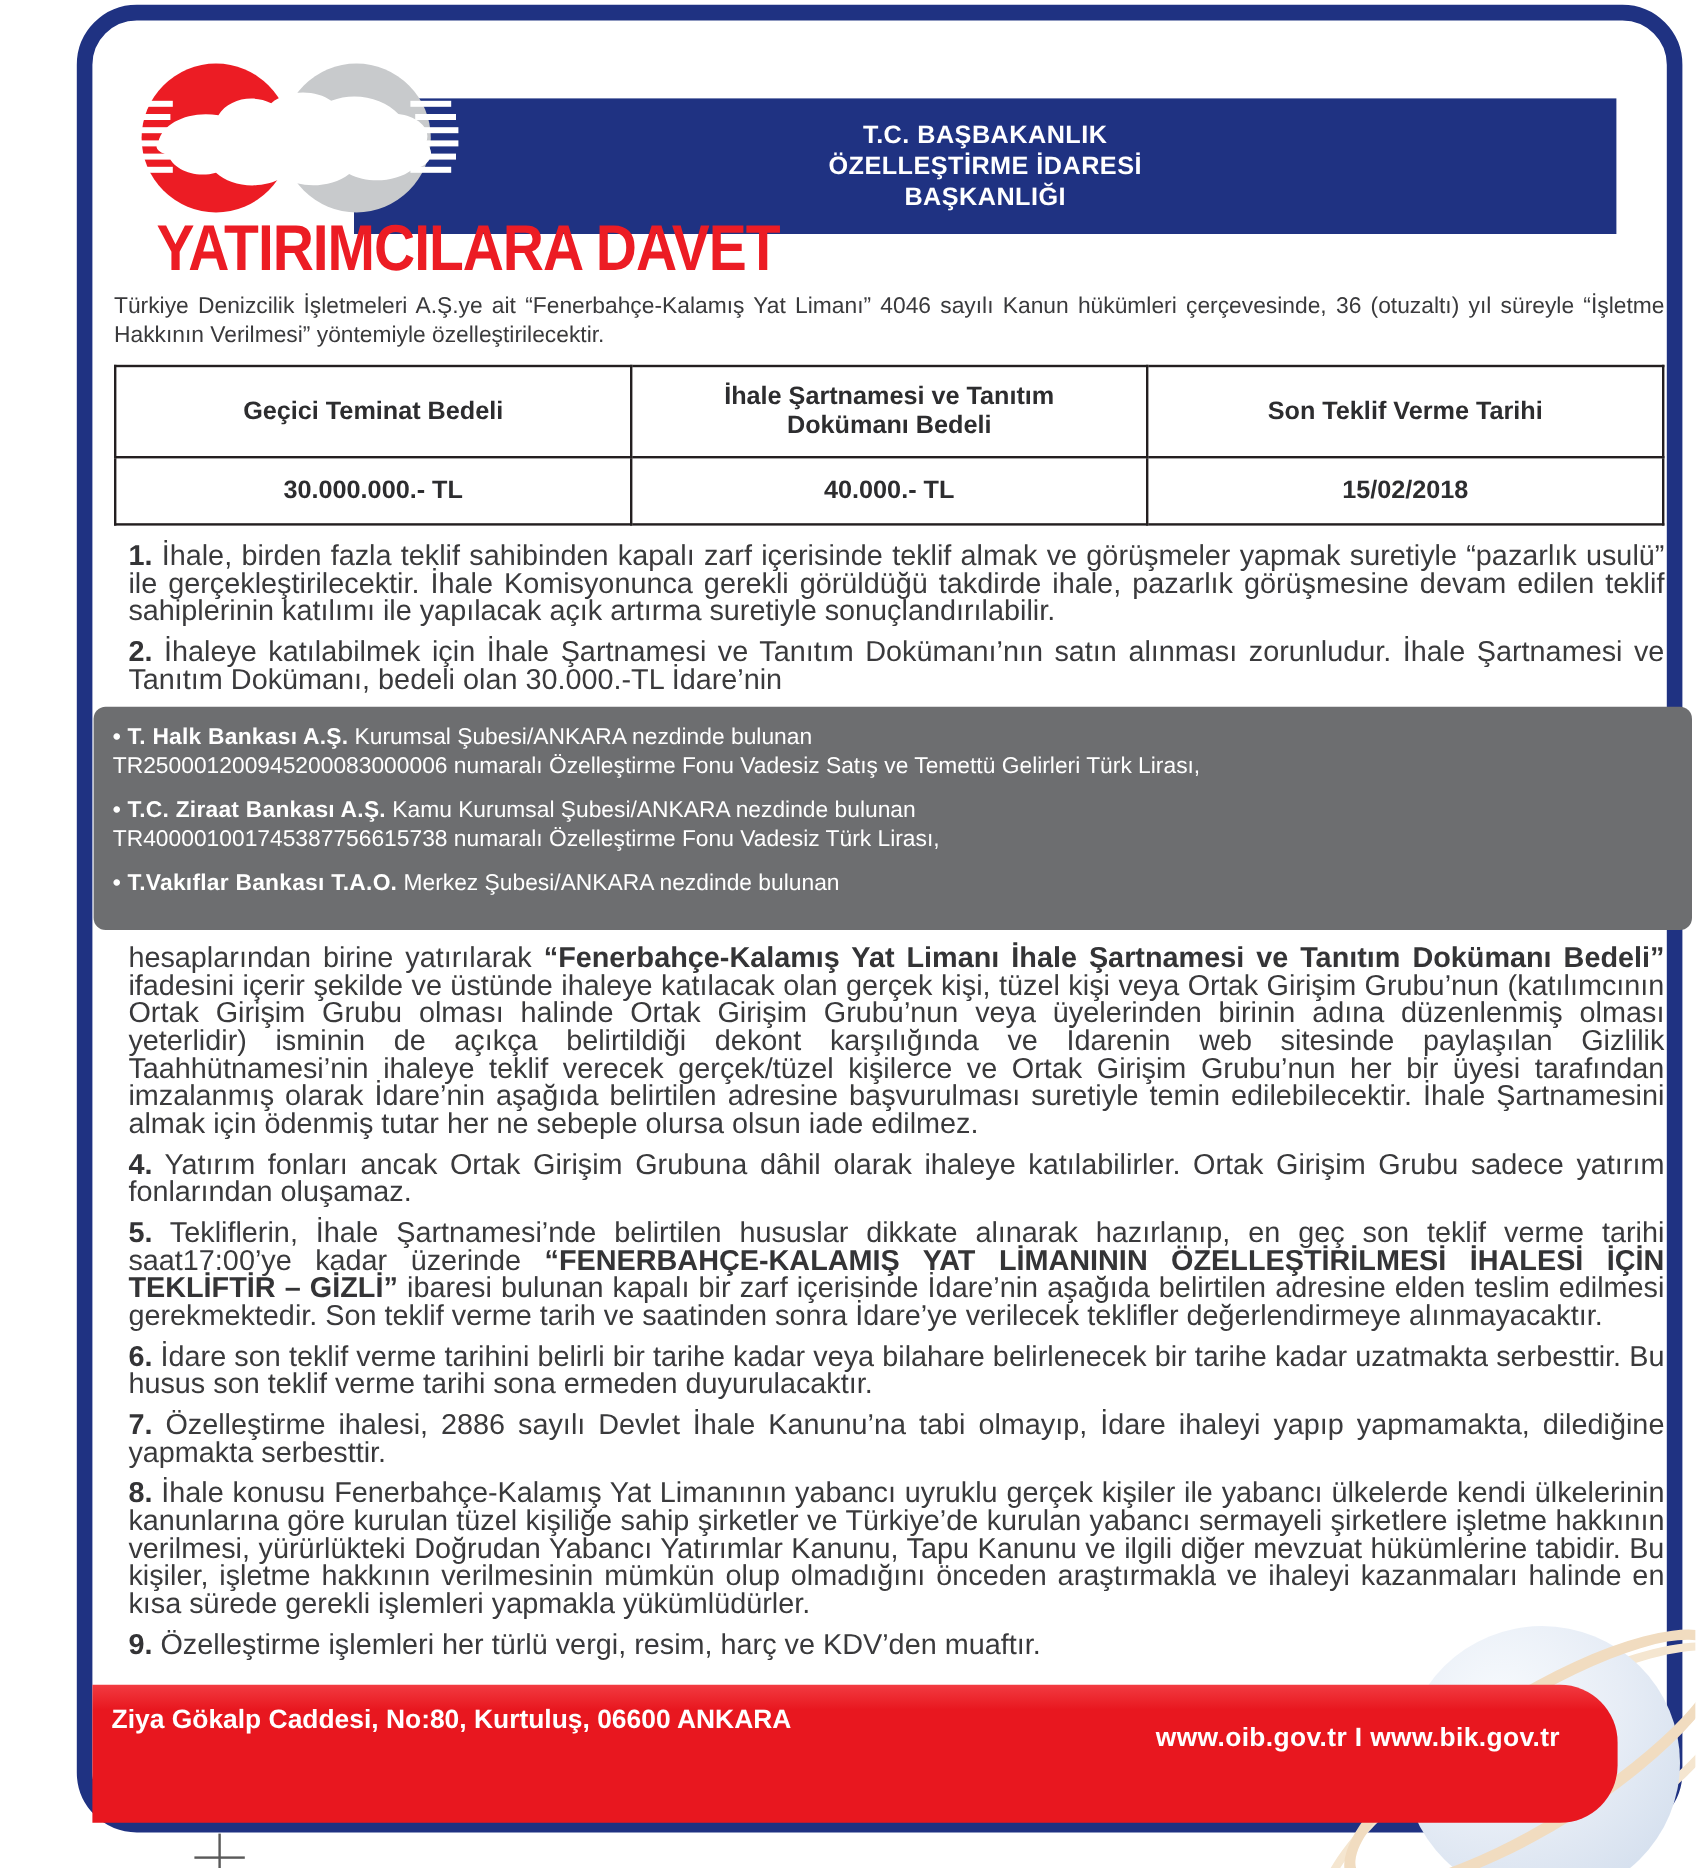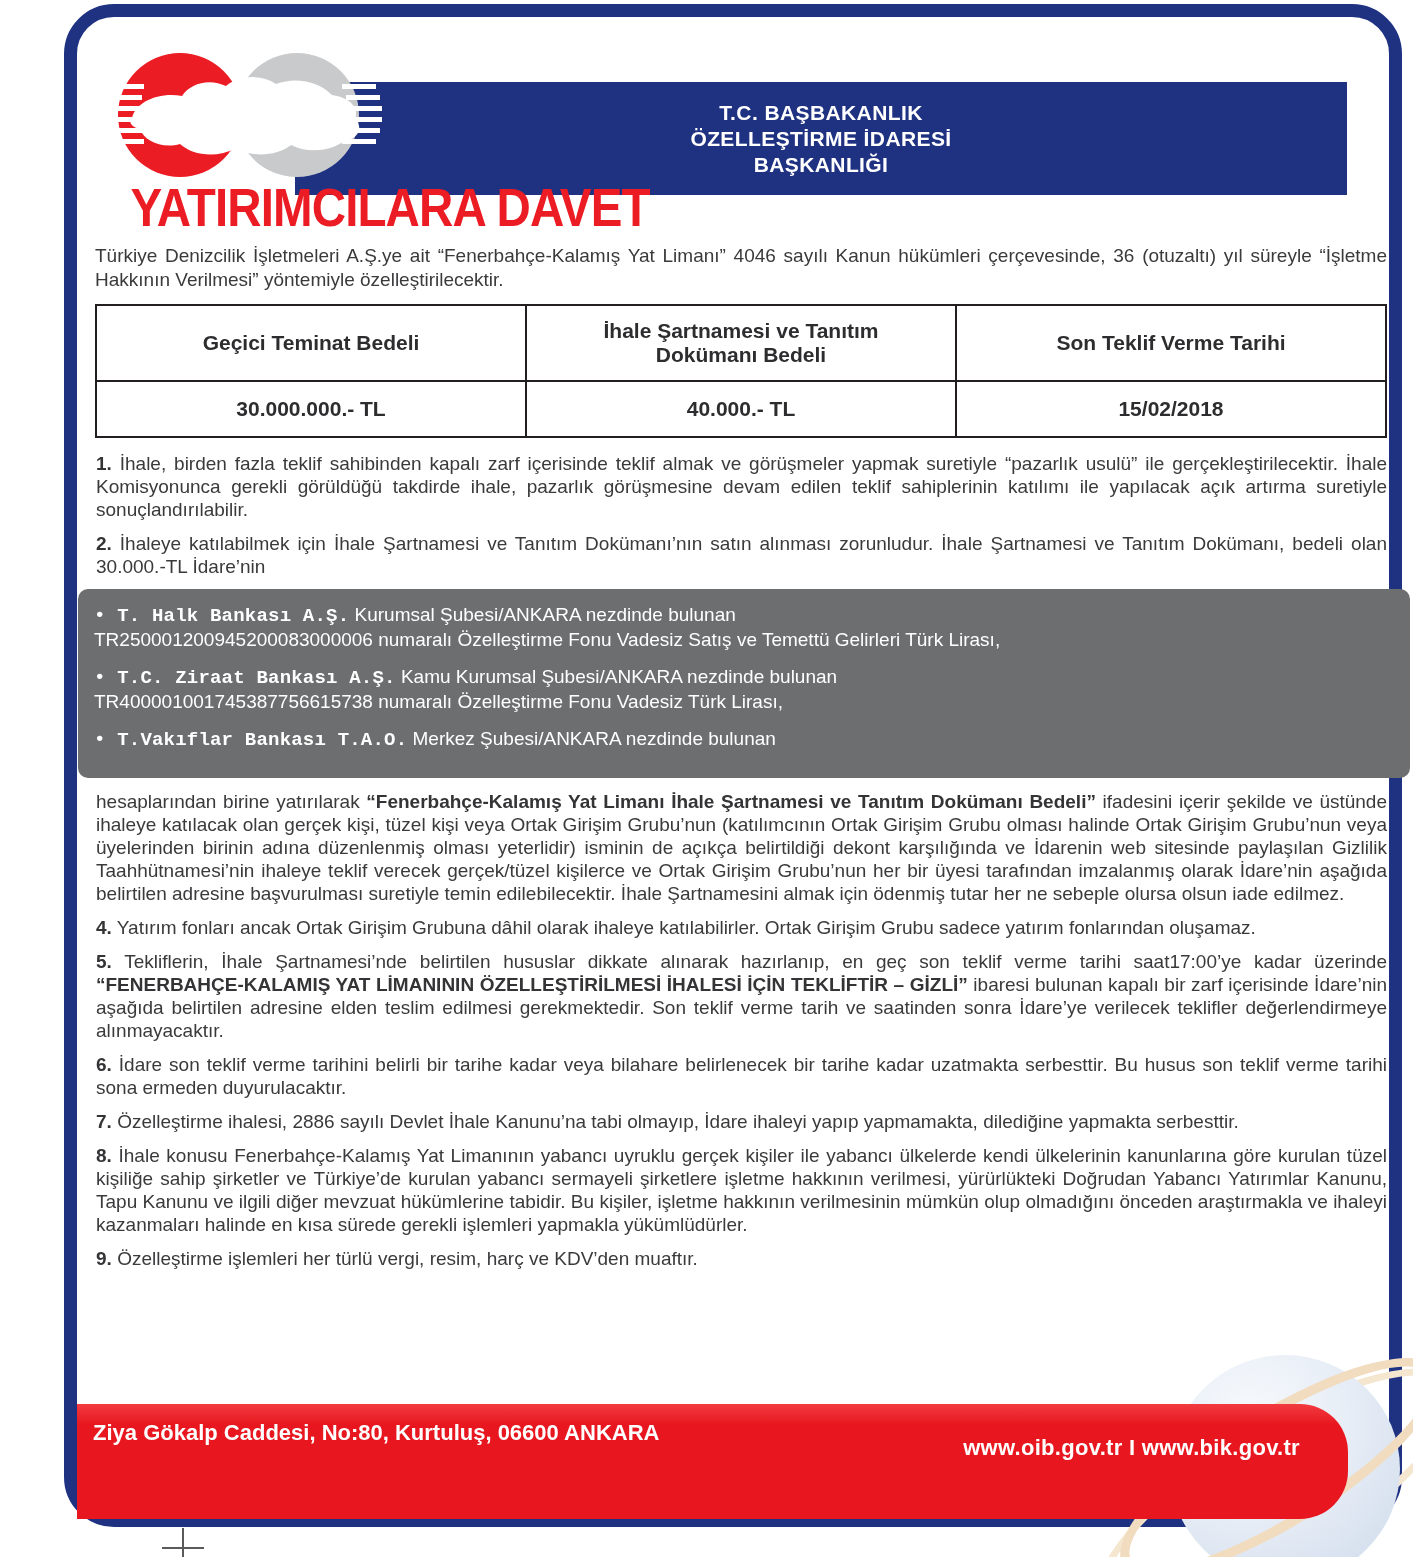--- a/index.html
+++ b/index.html
@@ -23,27 +23,27 @@
   .content{position:absolute;left:95px;top:176px;width:1292px;z-index:3;}
   .title{text-align:left;margin:0 0 6px 0;}
   .title-inner{display:inline-block;color:#ec1c24;font-weight:800;font-size:54px;
                letter-spacing:-1px;transform:scaleX(.88);transform-origin:center;white-space:nowrap;}
   .intro{font-size:19px;line-height:24px;text-align:justify;margin:2px 0 12px 0;}
   table.tbl{width:100%;border-collapse:collapse;margin:0 0 14px 0;}
   table.tbl th,table.tbl td{border:2px solid #231f20;text-align:center;vertical-align:middle;
         font-size:21px;color:#2d2d2f;font-weight:bold;}
   table.tbl th{height:74px;width:33.33%;padding:0 70px;}
   table.tbl td{height:52px;}
-  .para{font-size:19px;line-height:23px;text-align:justify;margin:0 0 11px 1px;}
+  .para{font-size:24px;line-height:23px;text-align:justify;margin:0 0 11px 12px;}
   .para b{color:#343436;}
   .bankbox{background:#6d6e70;border-radius:10px;color:#fff;padding:14px 16px;margin:0 0 12px -17px;
            width:calc(100% + 8px);font-size:19px;line-height:24px;}
   .bank{margin:0 0 13px 0;}
   .bank:last-child{margin-bottom:12px;}
-  .bank b{letter-spacing:.2px;font-family:Liberation Mono, monospace;}
+  .bank b{letter-spacing:.2px;}
   
   .footer-bar{position:absolute;left:77px;top:1404px;width:1271px;height:115px;z-index:4;
               background:linear-gradient(#f23b41 0%, #e8171f 18%);border-radius:0 48px 48px 0;
               color:#fff;font-weight:bold;}
   .addr{position:absolute;left:16px;top:13px;font-size:22px;line-height:31px;}
   .sites{position:absolute;right:48px;top:31px;font-size:22px;letter-spacing:.3px;}
   .crosshair{position:absolute;left:162px;top:1528px;width:42px;height:30px;z-index:3;}
   .crosshair .h{position:absolute;left:0;top:19px;width:42px;height:2px;background:#5a5a5a;}
   .crosshair .v{position:absolute;left:20px;top:0;width:2px;height:30px;background:#5a5a5a;}
 </style>

